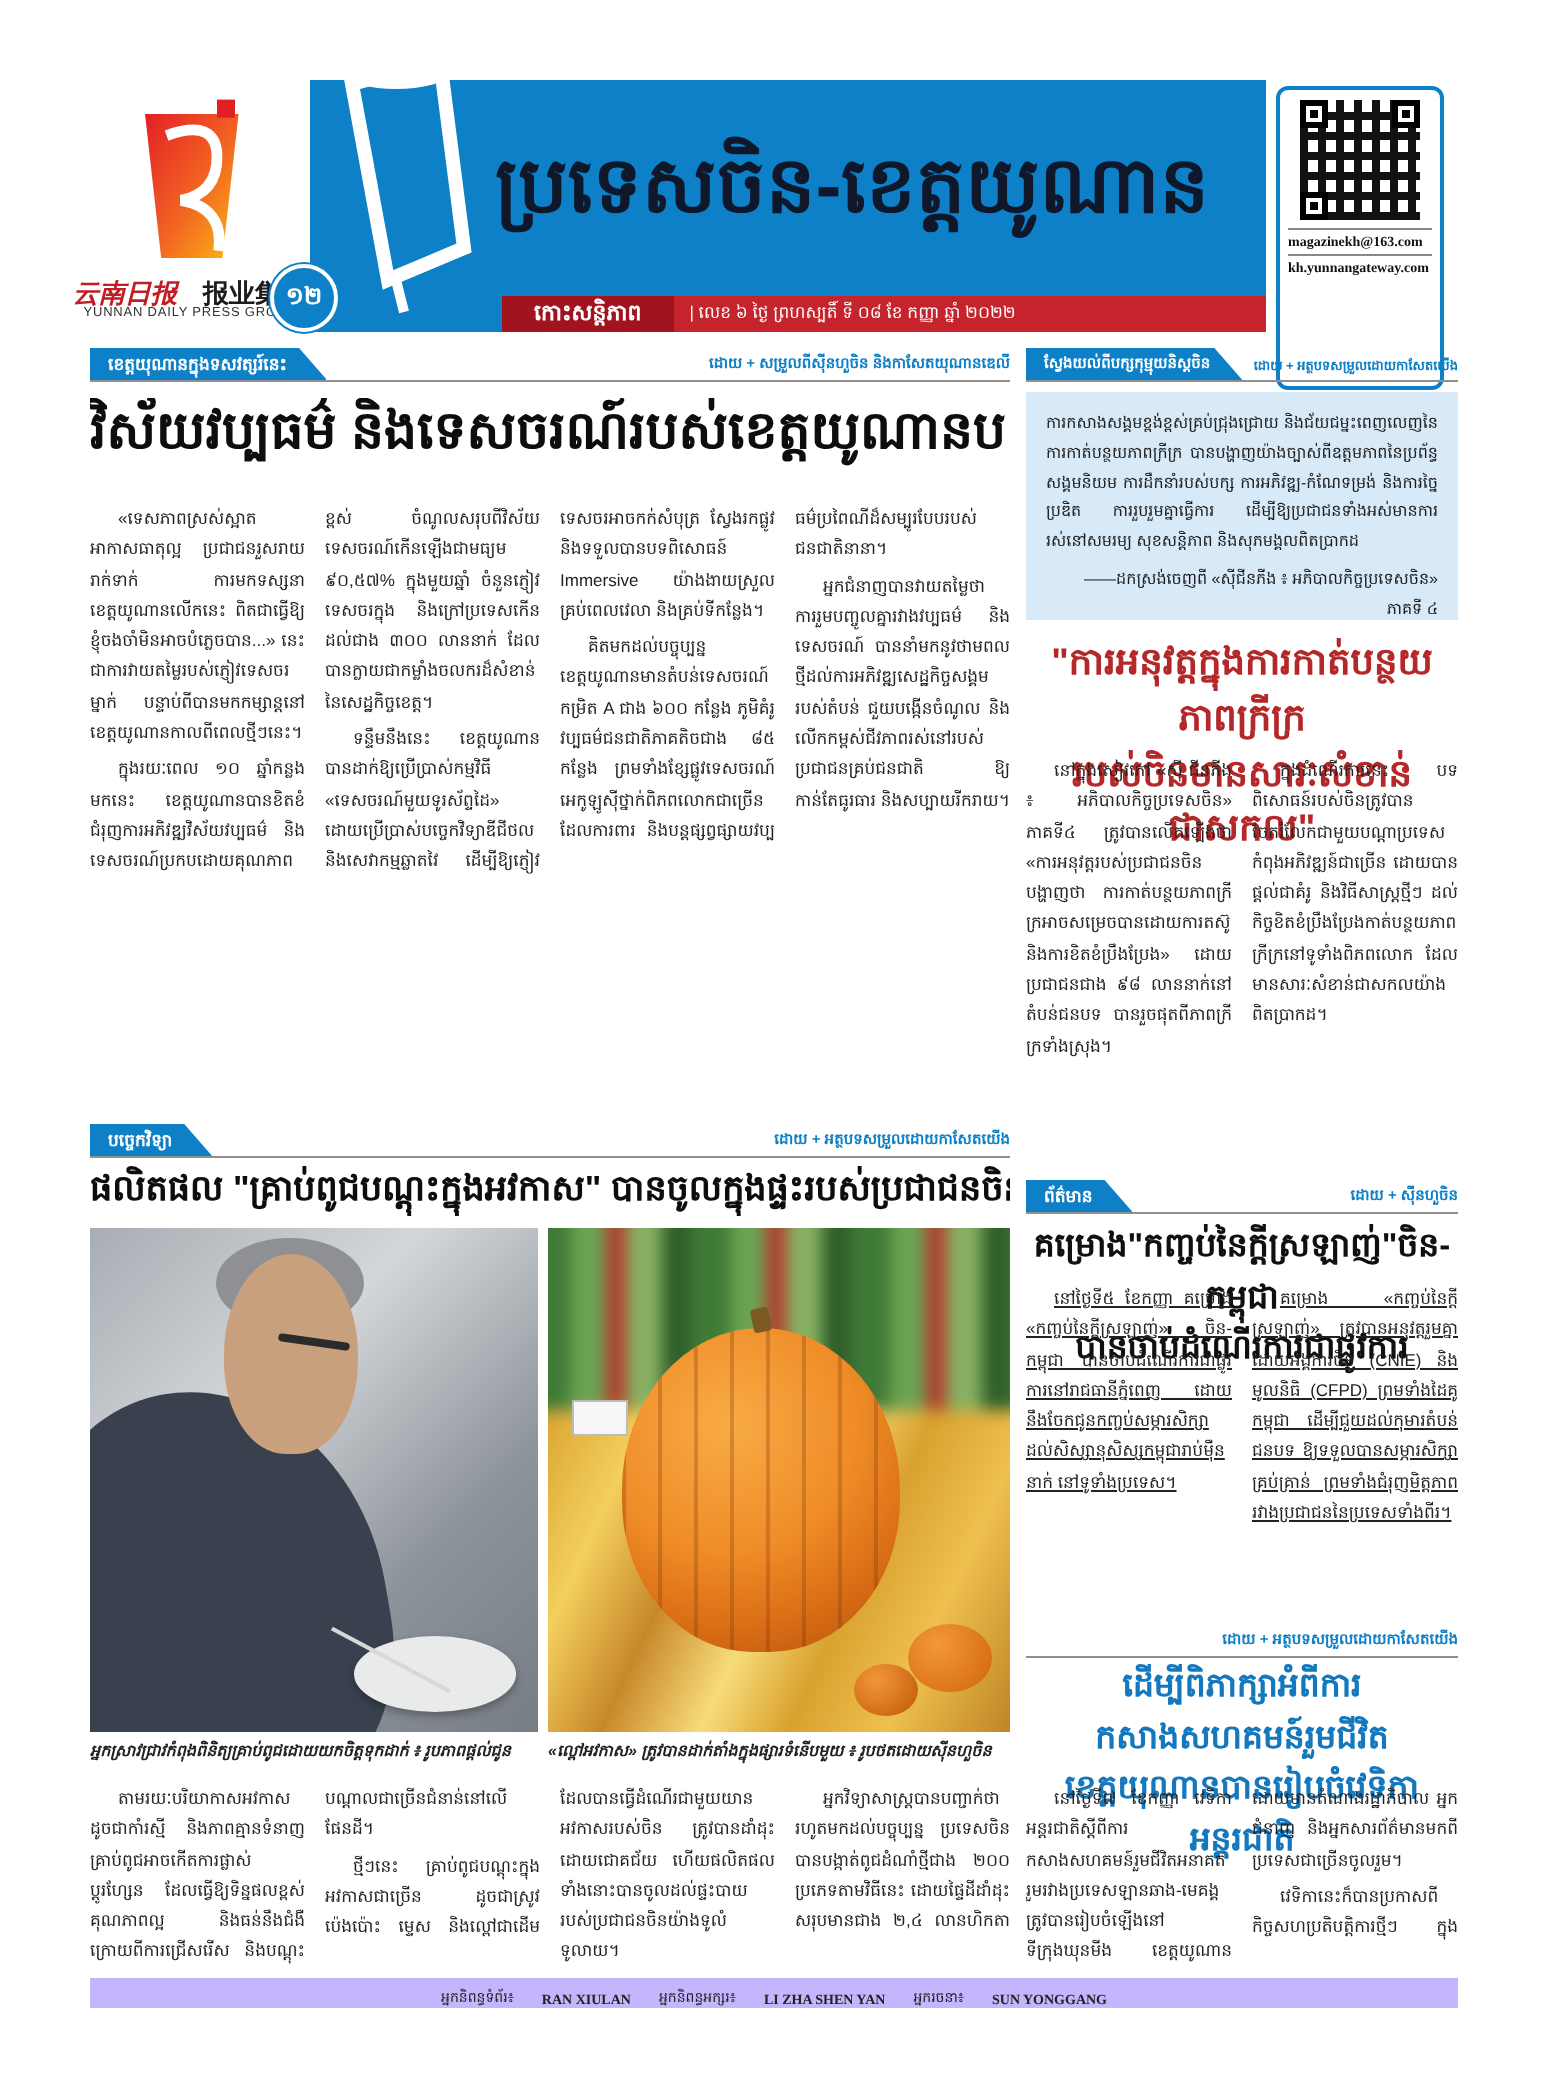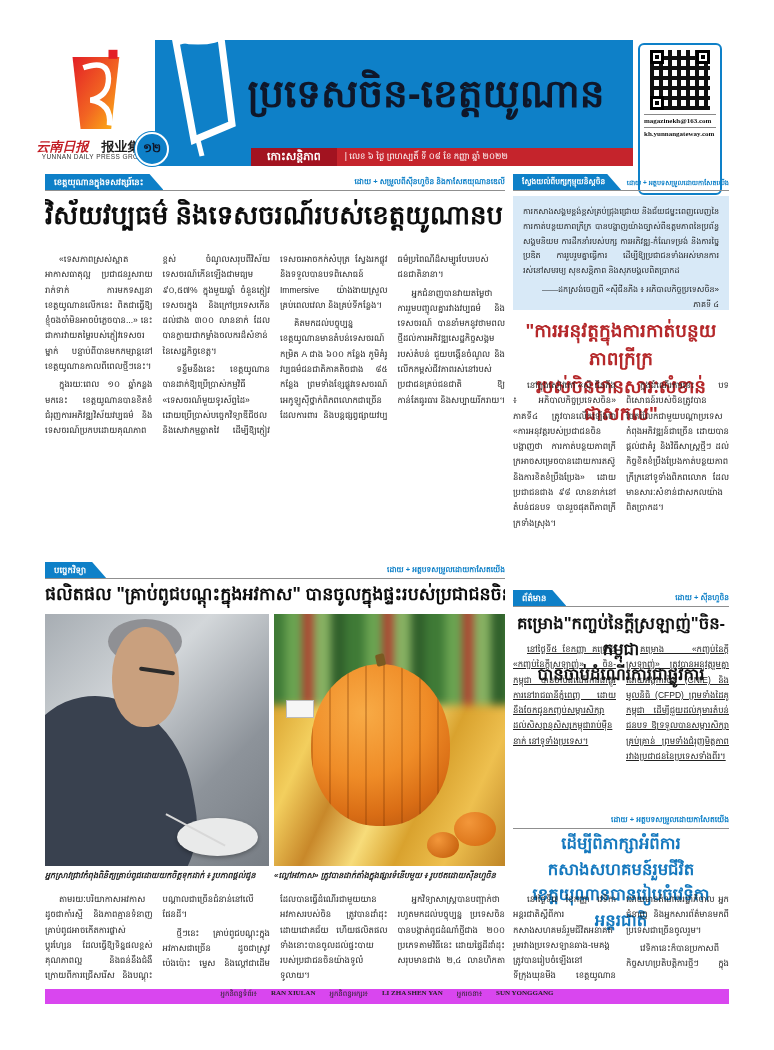--- a/index.html
+++ b/index.html
@@ -9,21 +9,21 @@
   
   .logo-art{position:absolute;left:52px;top:48px;width:86px;height:90px;}
   .logo-cn{position:absolute;left:22px;top:138px;width:146px;text-align:center;font-size:13px;
            font-family:"Liberation Serif",serif;font-weight:bold;white-space:nowrap;}
   .cn-red{color:#c21d24;font-style:italic;margin-right:13px;}
   .cn-dark{color:#1c1c1c;}
   .logo-en{position:absolute;left:22px;top:153px;width:146px;text-align:center;font-size:6.5px;
            letter-spacing:.4px;color:#333;}
   .issue-badge{position:absolute;left:135px;top:132px;width:30px;height:30px;border-radius:50%;
            background:#0e80c8;border:2px solid #fff;box-shadow:0 0 0 1px #0e80c8;z-index:5;
-           color:#0f172a;font-weight:bold;font-size:12px;display:flex;align-items:center;justify-content:center;}
+           color:#ffffff;font-weight:bold;font-size:12px;display:flex;align-items:center;justify-content:center;}
   .banner{position:absolute;left:155px;top:40px;width:478px;height:108px;background:#0e80c8;}
   .banner-title{position:absolute;left:68px;top:0;right:4px;height:108px;line-height:108px;
            color:#0f172a;font-weight:bold;font-size:39px;white-space:nowrap;overflow:hidden;text-align:center;}
   .glass-icon{position:absolute;left:158px;top:28px;width:86px;height:130px;z-index:4;}
   .redbar{position:absolute;left:155px;top:148px;width:478px;height:18px;display:flex;align-items:stretch;background:#c5242c;}
   .redbar .blue-seg{width:96px;background:#0e80c8;}
   .redbar .brand-seg{background:#a21320;color:#fff;font-weight:bold;font-size:11px;
            display:flex;align-items:center;padding:0 16px;white-space:nowrap;}
   .redbar .date-seg{color:#fff;font-size:8.5px;display:flex;align-items:center;padding-left:8px;white-space:nowrap;}
   .qr-box{position:absolute;left:638px;top:43px;width:84px;height:152px;border:2px solid #0e80c8;
@@ -99,22 +99,22 @@
   .pumpkin-s1{position:absolute;right:4%;bottom:8%;width:42px;height:34px;border-radius:50%;
           background:radial-gradient(circle at 35% 30%,#f3973a,#d86f14 80%);}
   .pumpkin-s2{position:absolute;right:20%;bottom:3%;width:32px;height:26px;border-radius:50%;
           background:radial-gradient(circle at 35% 30%,#f3973a,#c96410 80%);}
   .price-sign{position:absolute;left:5%;top:34%;width:26px;height:16px;background:#f6f6f6;border:1px solid #bbb;}
   .caption{position:absolute;top:870px;font-size:8px;font-weight:bold;font-style:italic;color:#222;white-space:nowrap;overflow:hidden;}
   .cap-left{left:45px;width:224px;}
   .cap-right{left:274px;width:231px;}
 
   
-  .footer{position:absolute;left:45px;top:989px;width:684px;height:15px;background:#d946ef;
-          display:flex;align-items:flex-start;justify-content:center;gap:14px;font-size:7px;color:#222;white-space:nowrap;}
+  .footer{position:absolute;left:45px;top:989px;width:684px;height:15px;background:#c4b5fd;
+          display:flex;align-items:flex-end;justify-content:center;gap:14px;font-size:7px;color:#222;white-space:nowrap;}
   .footer b{font-family:"Liberation Serif",serif;}
 </style>
 </head>
 <body>
 
 <div class="page">
 
   <div class="logo-art">
     <svg viewBox="0 0 90 100" width="86" height="90">
       <defs>

